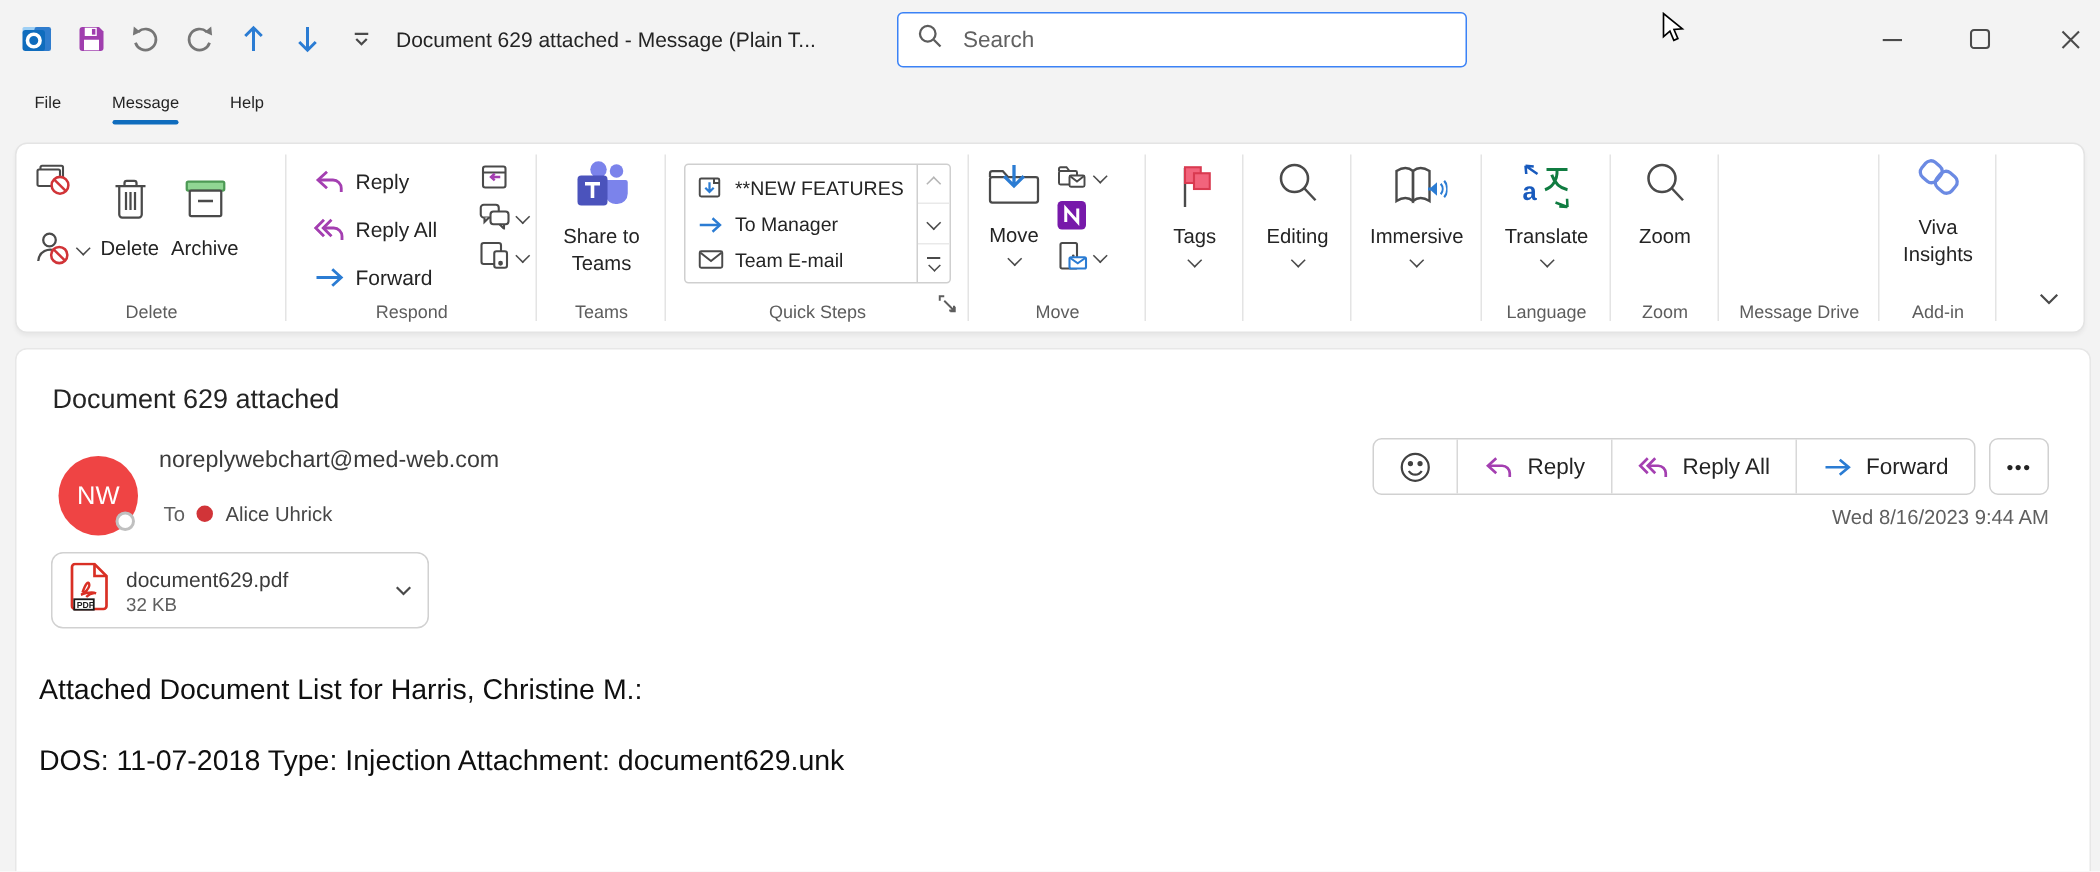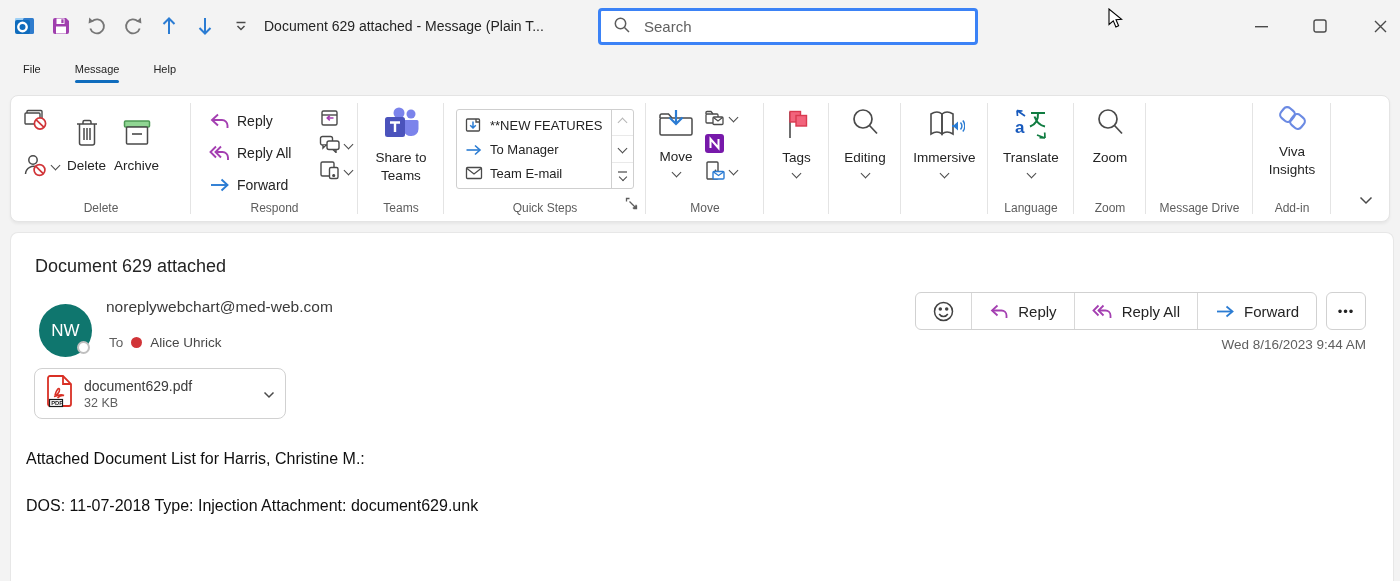--- a/index.html
+++ b/index.html
@@ -5,21 +5,21 @@
   html,body{margin:0;padding:0;}
   body{width:1400px;height:581px;overflow:hidden;background:#f3f3f3;
        font-family:"Liberation Sans",sans-serif;position:relative;color:#242424;}
 
   
   .titlebar{position:absolute;left:0;top:0;width:1400px;height:52px;}
   .qat{position:absolute;left:12px;top:13px;display:flex;align-items:center;gap:11px;}
   .qbtn{width:25px;height:26px;display:flex;align-items:center;justify-content:center;border-radius:4px;}
   .wintitle{position:absolute;left:264px;top:18px;font-size:14px;color:#242424;white-space:nowrap;}
   .searchbox{position:absolute;left:598px;top:8px;width:380px;height:37px;background:#fff;
-             border:3px solid #3b82f6;border-radius:4px;display:flex;align-items:center;
+             border:1px solid #3b82f6;border-radius:4px;display:flex;align-items:center;
              padding:0 12px;gap:11px;box-sizing:border-box;}
   .searchbox input{border:0;outline:0;background:transparent;flex:1;font-size:15px;
                    color:#616161;font-family:inherit;}
   .searchbox input::placeholder{color:#616161;opacity:1;}
   .wc{position:absolute;top:0;width:46px;height:52px;display:flex;align-items:center;justify-content:center;}
   .cursor{position:absolute;left:1108px;top:8px;}
 
   
   .menubar{position:absolute;left:23px;top:63px;display:flex;gap:34px;font-size:11px;}
   .menu-item{position:relative;padding-bottom:10px;}
@@ -73,21 +73,21 @@
   .morebtn{position:absolute;top:59px;right:27px;width:40px;height:38px;border:1px solid #d1d1d1;
            border-radius:6px;display:flex;align-items:center;justify-content:center;font-size:13px;
            letter-spacing:1px;color:#242424;background:#fff;box-sizing:border-box;}
   .tstamp{position:absolute;top:104px;right:27px;font-size:13.5px;color:#5f5f5f;}
   .attach{position:absolute;left:23px;top:135px;width:252px;height:51px;border:1px solid #d1d1d1;
           border-radius:8px;display:flex;align-items:center;padding:0 10px 0 11px;gap:11px;
           box-sizing:border-box;background:#fff;}
   .attach .fname{font-size:14px;color:#3b3b3b;line-height:1.3;}
   .attach .fsize{font-size:12.5px;color:#5f5f5f;}
   .attach .achv{margin-left:auto;}
-  .bodyl{position:absolute;left:15px;font-size:16px;color:#0f0f0f;}
+  .bodyl{position:absolute;left:15px;font-size:19px;color:#0f0f0f;}
 </style>
 </head>
 <body>
 
 <div class="titlebar">
   <div class="qat">
     <div class="qbtn">
       <svg width="22" height="22">
           <rect x="1" y="3" width="14" height="5" rx="1" fill="#9fd0f5"></rect>
           <rect x="9" y="3" width="11" height="16" rx="1.5" fill="#2f7ccd"></rect>
@@ -476,21 +476,21 @@
   <div class="ribbon-collapse">
     <svg width="14" height="9" fill="none" stroke="#4a4a4a" stroke-width="1.5">
         <path d="M1.5 1.5 L7 7 L12.5 1.5"></path>
       </svg>
   </div>
 </div>
 
 <div class="msgcard">
   <div class="subject">Document 629 attached</div>
 
-  <div class="avatar" style="background:#0f766e">
+  <div class="avatar" style="background:#ef4444">
     <span>NW</span>
   </div>
   <div class="presence"></div>
 
   <div class="from">noreplywebchart@med-web.com</div>
   <div class="torow">
     <span>To</span>
     <span class="catdot"></span>
     <span style="color:#474747">Alice Uhrick</span>
   </div>

